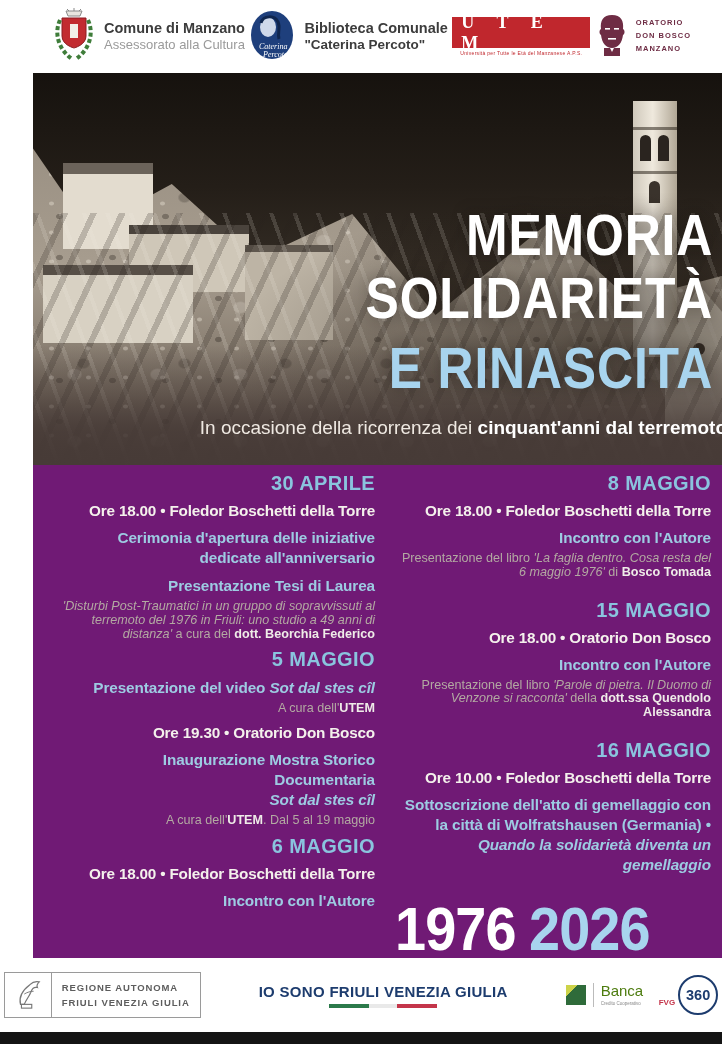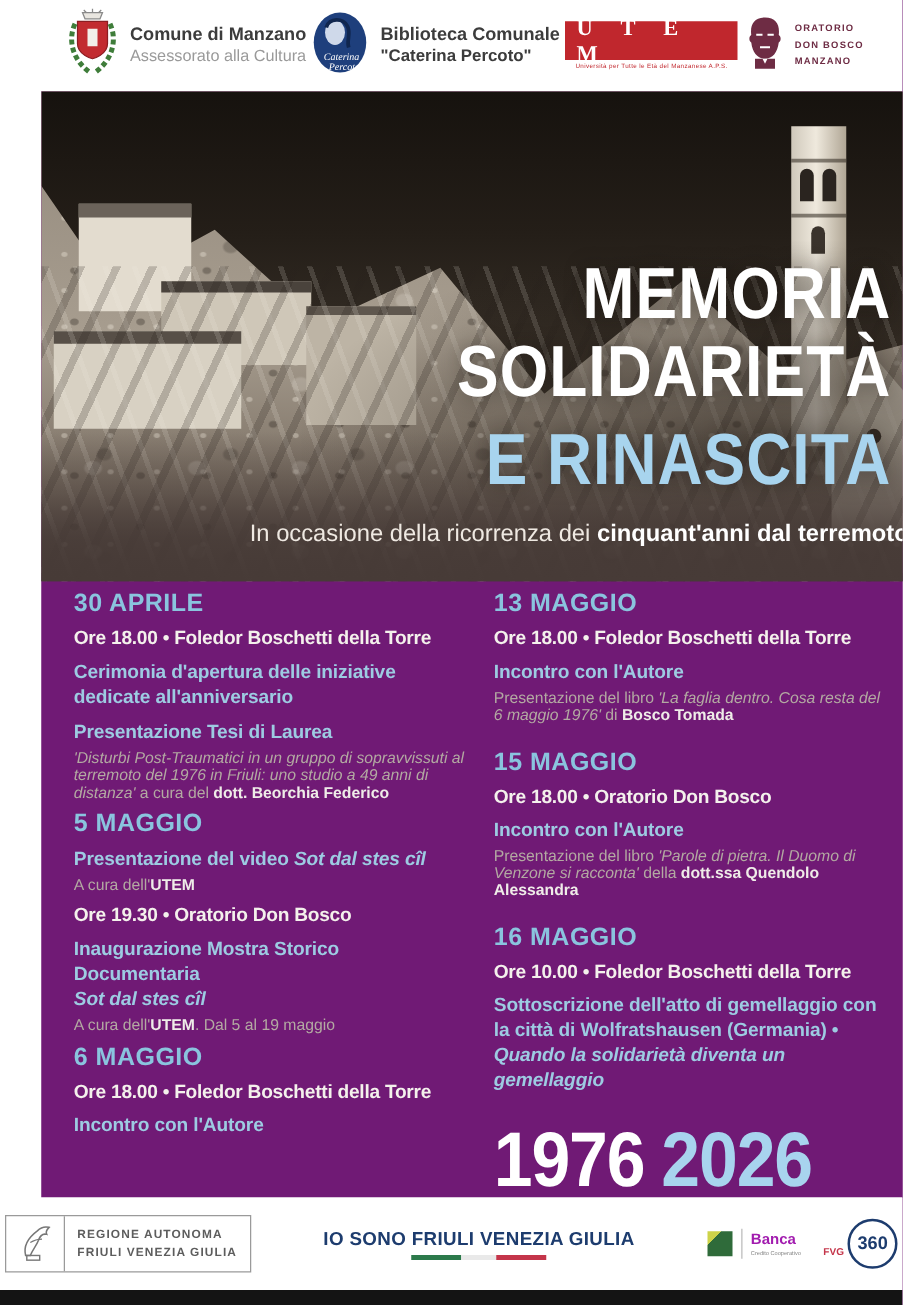--- a/index.html
+++ b/index.html
@@ -58,21 +58,21 @@
     background:linear-gradient(180deg, rgba(71,59,55,0) 0%, rgba(71,59,55,.88) 72%, #473b37 100%);}
   
   .hero-title{position:absolute;top:130px;right:14px;text-align:right;font-weight:bold;
     transform:scaleX(.86);transform-origin:100% 0;text-shadow:0 0 18px rgba(20,15,10,.45);}
   .hero-title .t{font-size:58px;line-height:63px;letter-spacing:1px;color:#fff;}
   .hero-title .t3{color:#a8d4ee;margin-top:7px;}
   .hero-sub{position:absolute;top:344px;left:0;right:0;text-align:right;padding-left:98px;
     font-size:19px;color:#efe9e2;}
   .hero-sub b{color:#fff;}
   
-  .events{position:absolute;top:400px;left:26px;right:16px;display:grid;grid-template-columns:1fr 1fr;column-gap:20px;}
+  .events{position:absolute;top:400px;left:26px;right:16px;display:grid;grid-template-columns:1fr 1fr;column-gap:20px;text-align:right;}
   .section{margin-bottom:8px;}
   .gap-lg{margin-top:20px;}
   .date{font-size:20px;line-height:21px;font-weight:bold;color:#8ac4de;letter-spacing:.4px;margin:0 0 8px;}
   .time{font-size:15.3px;line-height:18px;font-weight:bold;color:#f4f1ec;margin:0 0 8px;letter-spacing:-.2px;}
   .blue{font-size:15.3px;line-height:20px;font-weight:bold;color:#9dcbe2;margin:0 0 8px;letter-spacing:-.1px;}
   .blue .it{font-style:italic;}
   .blue .block{display:block;}
   .detail{font-size:12.6px;line-height:13.8px;color:#b3a9a2;margin:-4px 0 8px;}
   .detail .q{font-style:italic;}
   .detail .nm{font-weight:bold;color:#efece8;font-style:normal;}
@@ -89,21 +89,21 @@
   .iosono{text-align:center;}
   .iosono-text{color:#1d3c6e;font-weight:bold;font-size:15px;letter-spacing:.3px;white-space:nowrap;}
   .flagbar{margin:4px auto 0;width:108px;height:4px;display:flex;}
   .flagbar .fg{width:40px;background:#2c7a4b;}
   .flagbar .fw{width:28px;background:#e9e9e9;}
   .flagbar .fr{width:40px;background:#c4354a;}
   .banca{display:flex;align-items:center;}
   .b-sq{width:20px;height:20px;background:linear-gradient(135deg,#cdd349 0 28%,#2f6b3a 28%);}
   .b-div{width:1px;height:24px;background:#bbb;margin:0 7px;}
   .b-text{display:flex;flex-direction:column;line-height:1;}
-  .b-name{color:#a21caf;font-size:12px;font-weight:bold;}
+  .b-name{color:#4d7c0f;font-size:15px;font-weight:normal;}
   .b-row{display:flex;align-items:baseline;gap:18px;margin-top:1px;}
   .b-coop{font-size:4.5px;color:#888;}
   .b-fvg{font-size:8px;font-weight:bold;color:#c4354a;}
   .b-circle{width:36px;height:36px;border:2px solid #1d3c6e;border-radius:50%;background:#fff;
     display:flex;align-items:center;justify-content:center;margin-left:3px;
     color:#1d3c6e;font-weight:bold;font-size:14.5px;}
   .bottom-bar{position:absolute;left:0;bottom:0;width:722px;height:12px;background:#141414;}
 </style>
 </head>
 <body>
@@ -225,21 +225,21 @@
         <div class="date">6 MAGGIO</div>
         <div class="time">Ore 18.00 • Foledor Boschetti della Torre</div>
         <div class="blue">Incontro con l'Autore</div>
 
       </div>
     </div>
 
     <div>
 
       <div class="section">
-        <div class="date">13 MAGGIO</div>
+        <div class="date">8 MAGGIO</div>
         <div class="time">Ore 18.00 • Foledor Boschetti della Torre</div>
         <div class="blue">Incontro con l'Autore</div>
         <div class="detail"><span>Presentazione del libro </span><span class="q">'La faglia dentro. Cosa resta del 6 maggio 1976'</span><span> di </span><span class="nm">Bosco Tomada</span></div>
       </div>
 
       <div class="section gap-lg">
         <div class="date">15 MAGGIO</div>
         <div class="time">Ore 18.00 • Oratorio Don Bosco</div>
         <div class="blue">Incontro con l'Autore</div>
         <div class="detail"><span>Presentazione del libro </span><span class="q">'Parole di pietra. Il Duomo di Venzone si racconta'</span><span> della </span><span class="nm">dott.ssa Quendolo Alessandra</span></div>

